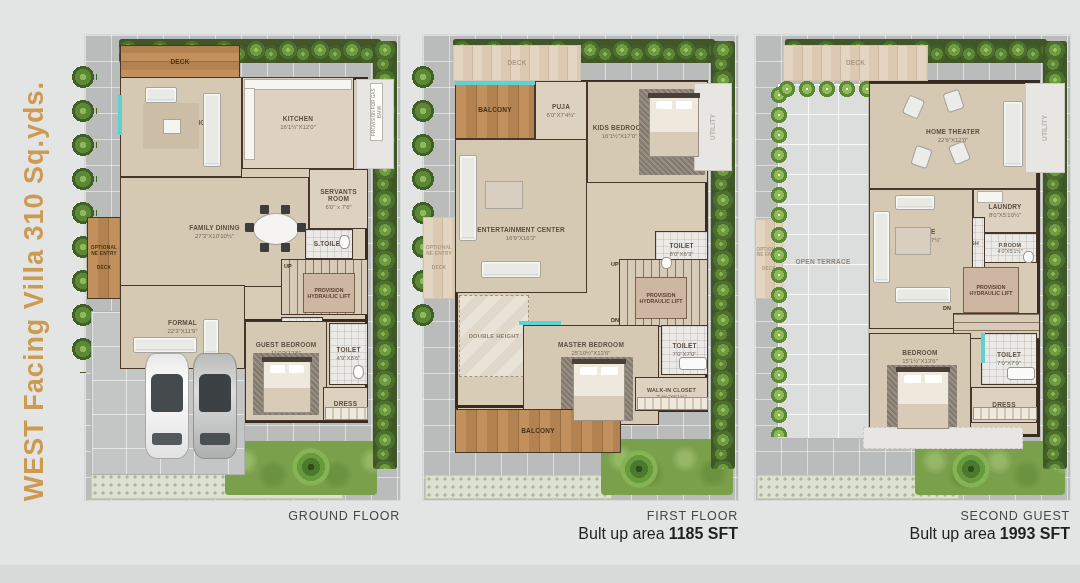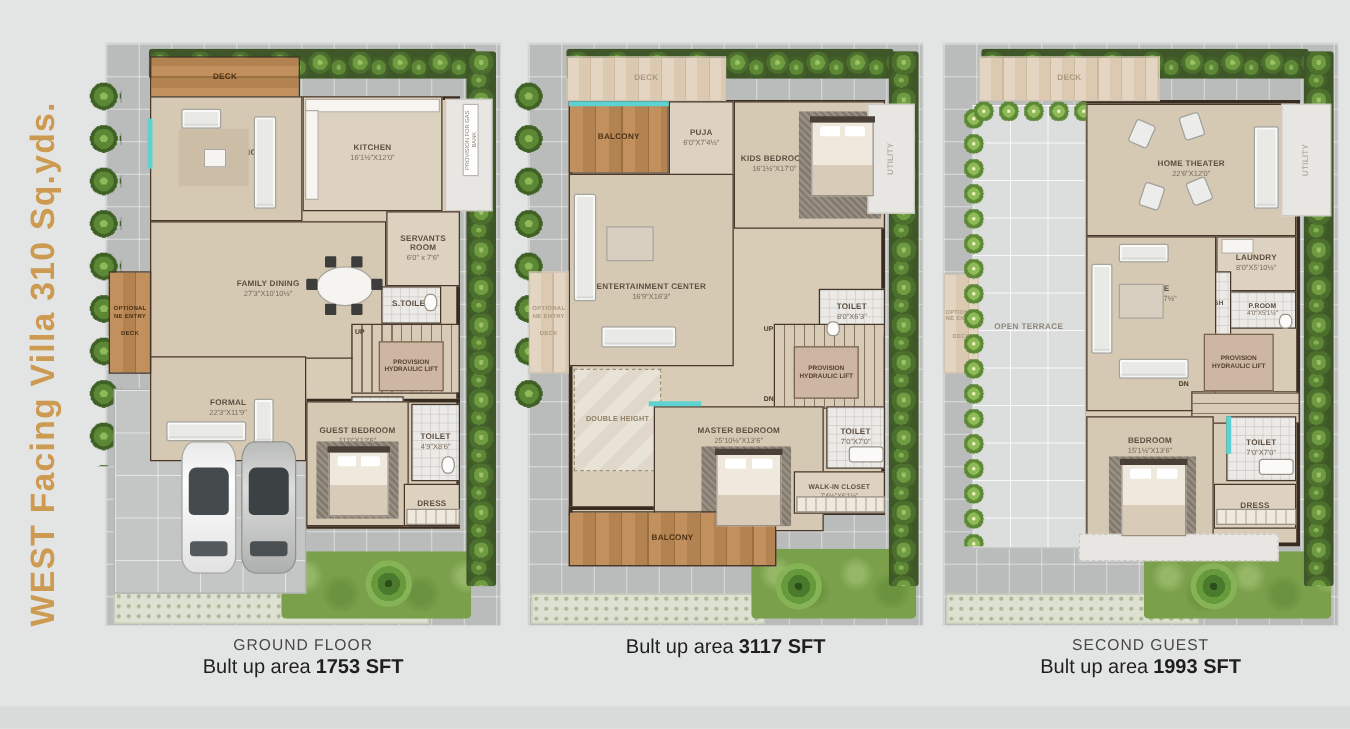--- a/index.html
+++ b/index.html
@@ -88,21 +88,21 @@
   .stripes{position:absolute;z-index:4;background:repeating-linear-gradient(90deg,#efe9dd 0 6px,#cfc5b4 6px 8px);border:1px solid #9a9084;}
   .seat{position:absolute;z-index:4;width:15px;height:18px;background:#ececea;border:1px solid #a0a09b;border-radius:3px;}
   .car{position:absolute;z-index:5;width:42px;height:104px;border-radius:10px 10px 12px 12px/16px 16px 14px 14px;}
   .car.white{background:linear-gradient(180deg,#e8e8e8,#fdfdfd 30%,#e2e2e2);border:1px solid #a9a9a9;}
   .car.white::before{content:"";position:absolute;left:5px;right:5px;top:20px;height:38px;background:#454a4d;border-radius:6px 6px 4px 4px;}
   .car.white::after{content:"";position:absolute;left:6px;right:6px;bottom:13px;height:12px;background:#54595c;border-radius:3px;}
   .car.silver{background:linear-gradient(180deg,#b9bbba,#dcdddc 35%,#aeb0af);border:1px solid #8f918f;}
   .car.silver::before{content:"";position:absolute;left:5px;right:5px;top:20px;height:38px;background:#3c4143;border-radius:6px 6px 4px 4px;}
   .car.silver::after{content:"";position:absolute;left:6px;right:6px;bottom:13px;height:12px;background:#4a4f51;border-radius:3px;}
 
-  .caption{margin-top:9px;text-align:center;}
+  .caption{margin-top:9px;text-align:right;}
   .cap-title{font-size:12.5px;color:#474747;letter-spacing:.8px;}
   .cap-area{margin-top:2px;font-size:16px;color:#1f1f1f;}
   .cap-area .b{font-weight:700;margin-left:4px;}
 </style>
 </head>
 <body>
 
 <div class="stage">
   <div class="road"></div>
 
@@ -197,23 +197,20 @@
       <div class="car white" style="left:60px;top:318px;"></div>
       <div class="car silver" style="left:108px;top:318px;"></div>
 
       <div class="rug" style="left:58px;top:68px;width:56px;height:46px;background:#cbbda6;"></div>
       <div class="sofa" style="left:118px;top:58px;width:16px;height:72px;"></div>
       <div class="sofa" style="left:60px;top:52px;width:30px;height:14px;"></div>
       <div class="tbl" style="left:78px;top:84px;width:16px;height:13px;"></div>
     </div>
     <div class="caption">
       <div class="cap-title">GROUND FLOOR</div>
-      <div class="cap-area">
-        <span>Bult up area</span><span class="b">1753 SFT</span>
-      </div>
     </div>
   </section>
 
   <section class="panel" style="left:423px;">
     <div class="plan">
       <div class="hedge" style="left:30px;top:4px;width:262px;height:24px;"></div>
       <div class="hedge v" style="left:288px;top:6px;width:24px;height:428px;"></div>
       <div class="trees" style="left:-12px;top:28px;width:24px;height:270px;"></div>
       <div class="pebbles" style="left:2px;top:440px;width:185px;height:22px;"></div>
       <div class="lawn" style="left:178px;top:404px;width:132px;height:56px;"></div>
@@ -280,22 +277,23 @@
       <div class="win" style="left:96px;top:286px;width:42px;height:4px;"></div>
       <div class="room ghost" style="left:271px;top:48px;width:38px;height:88px;">
         <div class="rn vert">UTILITY</div>
       </div>
       <div class="room gwood" style="left:0px;top:182px;width:32px;height:82px;padding:2px;">
         <div class="rn" style="font-size:4.8px;">OPTIONAL NE ENTRY</div>
         <div class="rn" style="font-size:4.8px;margin-top:8px;">DECK</div>
       </div>
     </div>
     <div class="caption">
+      <div class="cap-title">FIRST FLOOR</div>
       <div class="cap-area">
-        <span>Bult up area</span><span class="b">3117 SFT</span>
+        <span>Bult up area</span><span class="b">1185 SFT</span>
       </div>
     </div>
   </section>
 
   <section class="panel" style="left:755px;">
     <div class="plan">
       <div class="hedge" style="left:30px;top:4px;width:262px;height:24px;"></div>
       <div class="hedge v" style="left:288px;top:6px;width:24px;height:428px;"></div>
       <div class="pebbles" style="left:2px;top:440px;width:200px;height:22px;"></div>
       <div class="lawn" style="left:160px;top:406px;width:150px;height:54px;"></div>

